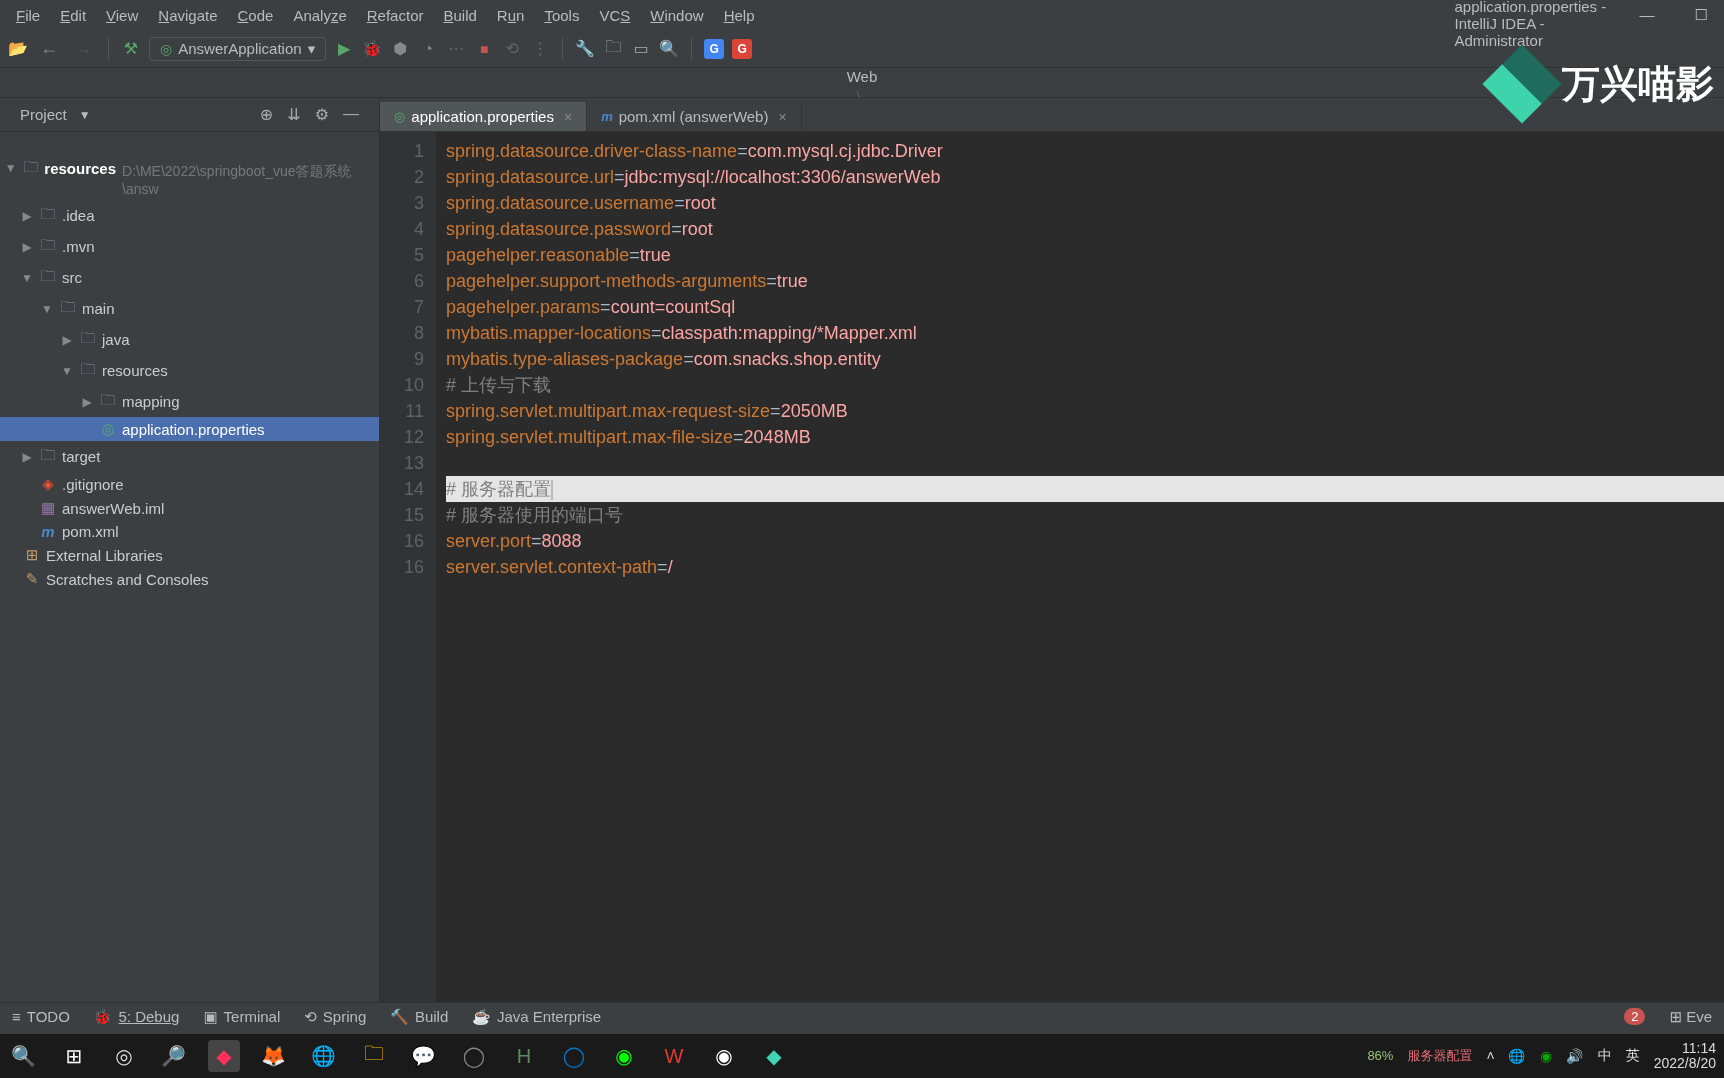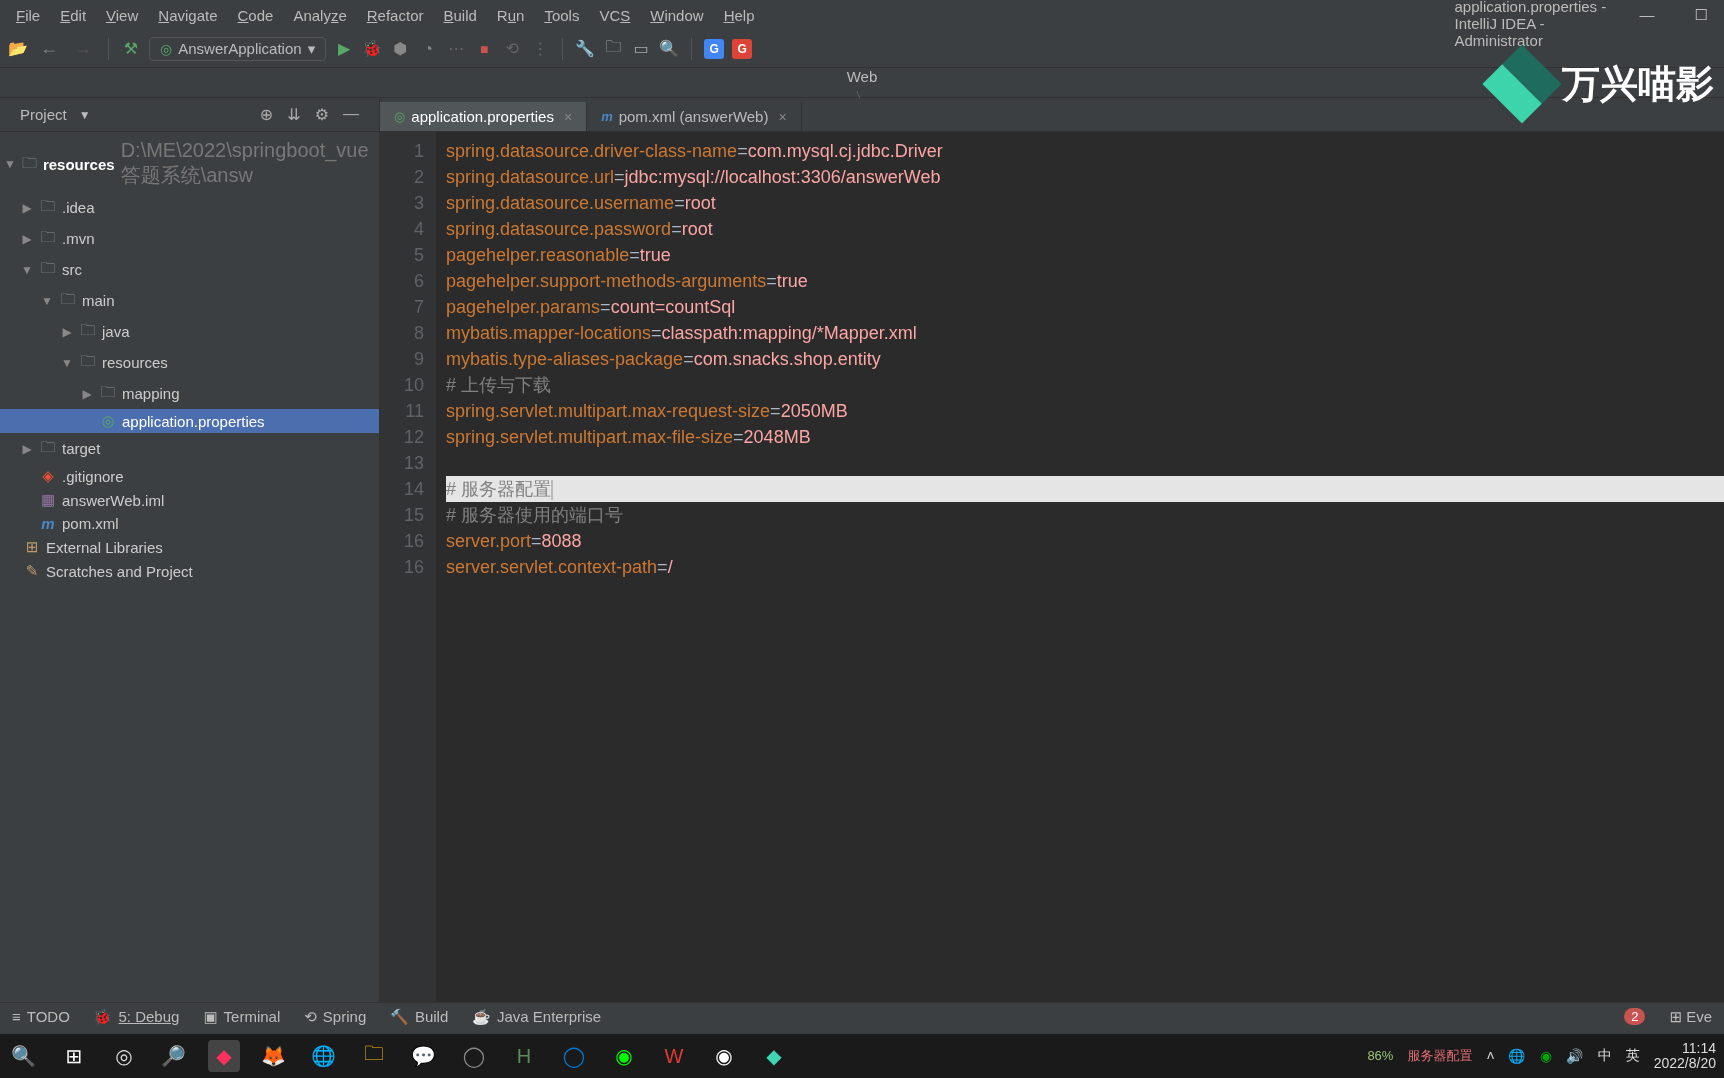--- a/index.html
+++ b/index.html
@@ -37,21 +37,21 @@
 .sb-header { height: 34px; display: flex; align-items: center; padding: 0 20px; gap: 12px; border-bottom: 1px solid #323232; }
 .sb-header .title { color: #bbb; font-size: 15px; }
 .sb-header .dd { color: #bbb; font-size: 12px; }
 .sb-header .icons { margin-left: auto; display: flex; gap: 14px; color: #aaa; font-size: 16px; }
 .tree { padding: 4px 0; font-size: 15px; }
 .tree-item { display: flex; align-items: center; padding: 3px 4px; gap: 6px; color: #ccc; }
 .tree-item.selected { background: #4b6eaf; color: #fff; }
 .tree-item .arrow { width: 14px; text-align: center; color: #888; font-size: 12px; }
 .tree-item .folder { color: #87939a; }
 .tree-item .file-icon { width: 16px; display: inline-block; text-align: center; }
-.tree-item .path { color: #777; font-size: 20px; }
+.tree-item .path { color: #777; font-size: 14px; margin-top: 24px; }
 .tree-item.indent-1 { padding-left: 20px; }
 .tree-item.indent-2 { padding-left: 40px; }
 .tree-item.indent-3 { padding-left: 60px; }
 .tree-item.indent-4 { padding-left: 80px; }
 
 
 .editor-area { flex: 1; display: flex; flex-direction: column; background: #2b2b2b; }
 .tabs { height: 34px; background: #3c3f41; display: flex; align-items: flex-end; border-bottom: 1px solid #323232; }
 .tab { padding: 6px 14px; display: flex; align-items: center; gap: 6px; font-size: 15px; color: #bbb; border-right: 1px solid #323232; }
 .tab.active { background: #515658; color: #fff; }
@@ -238,21 +238,21 @@
             <span>pom.xml</span>
           </div>
           <div class="tree-item indent-0">
             <span class="arrow"></span>
             <span class="file-icon folder"><span style="color:#c19a6b">⊞</span></span>
             <span>External Libraries</span>
           </div>
           <div class="tree-item indent-0">
             <span class="arrow"></span>
             <span class="file-icon folder"><span style="color:#c19a6b">✎</span></span>
-            <span>Scratches and Project</span>
+            <span>Scratches and Consoles</span>
           </div>
         </div>
     </div>
   </div>
 
   <div class="editor-area">
     <div class="tabs">
       <div class="tab active">
         <span class="ficon" style="color:#59a869">◎</span>
         <span>application.properties</span>

